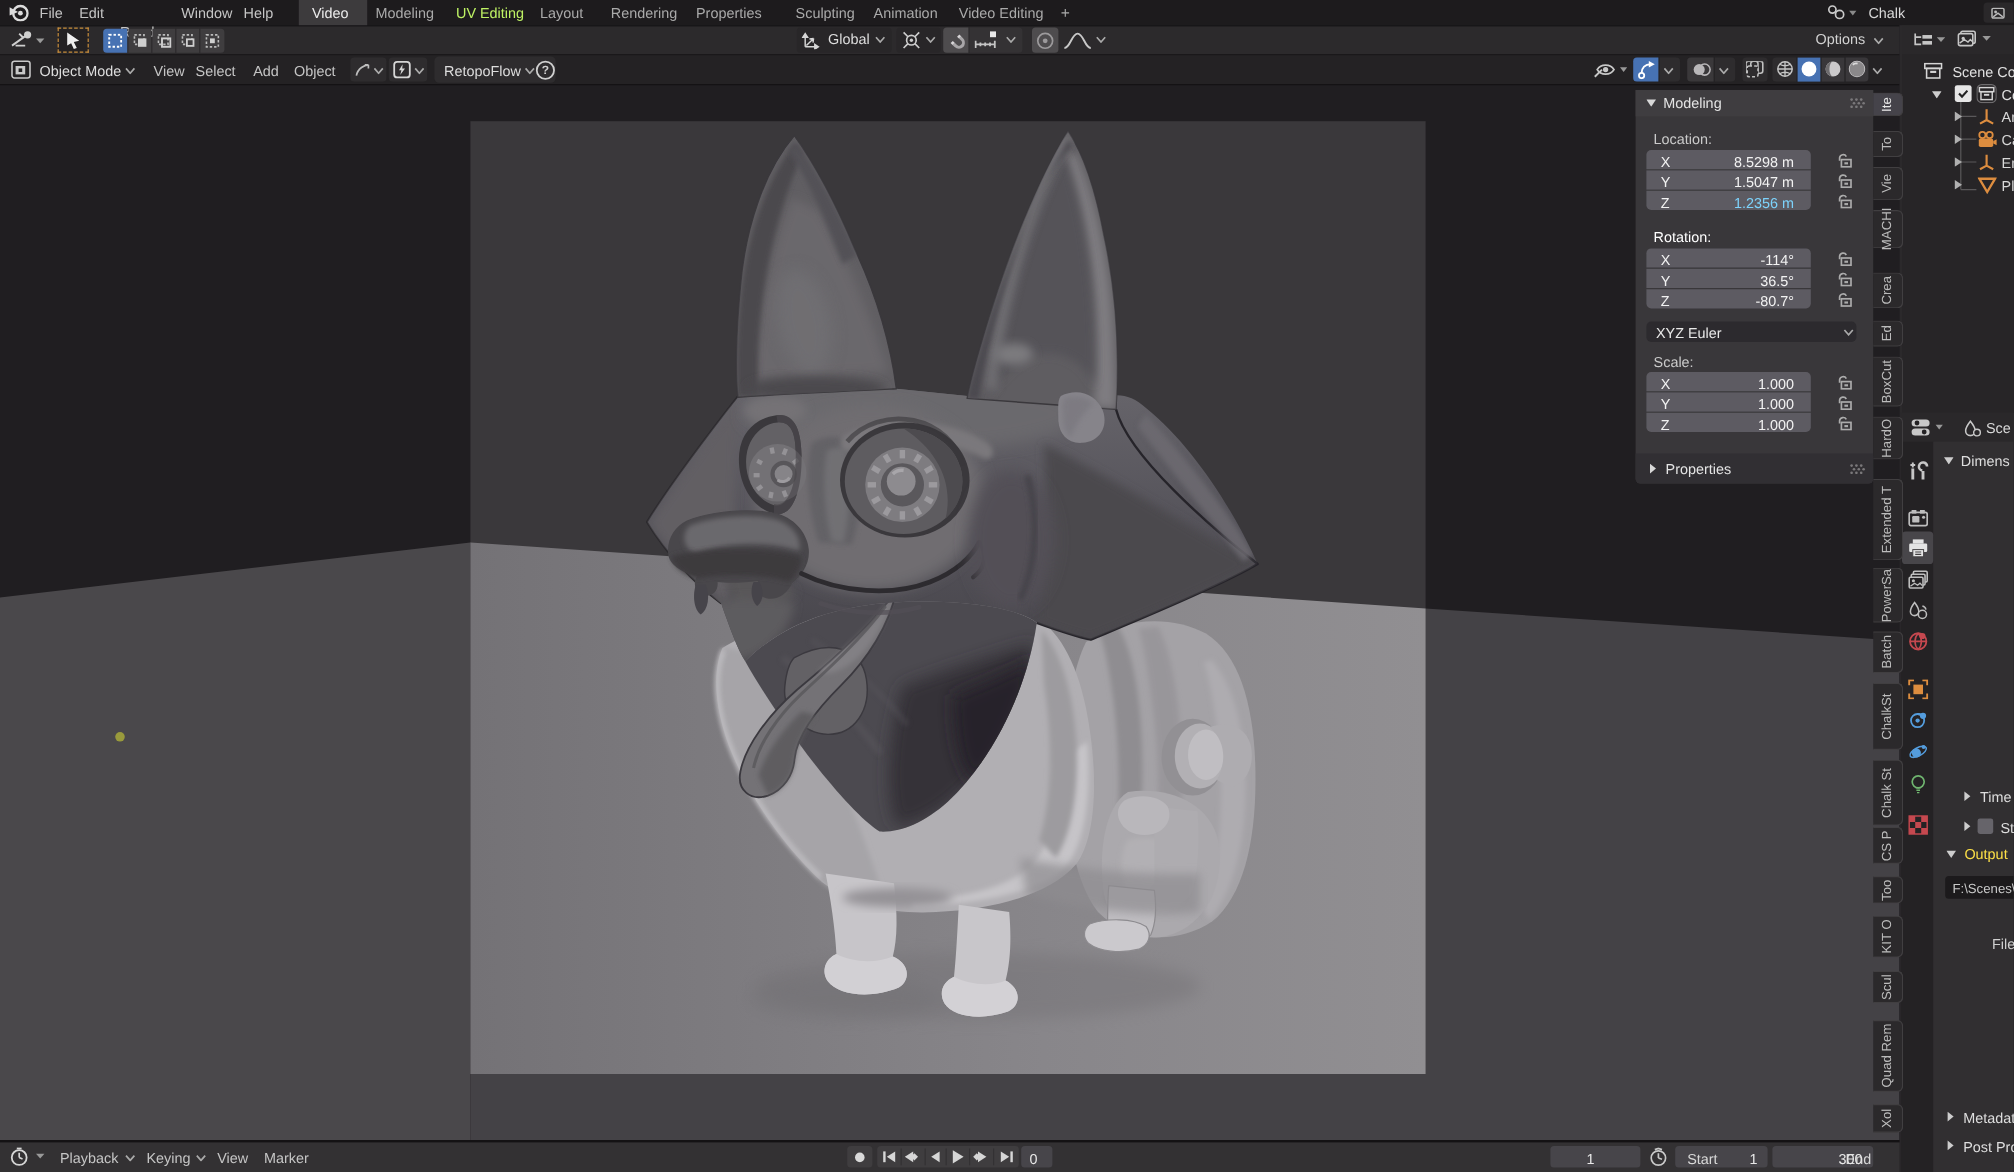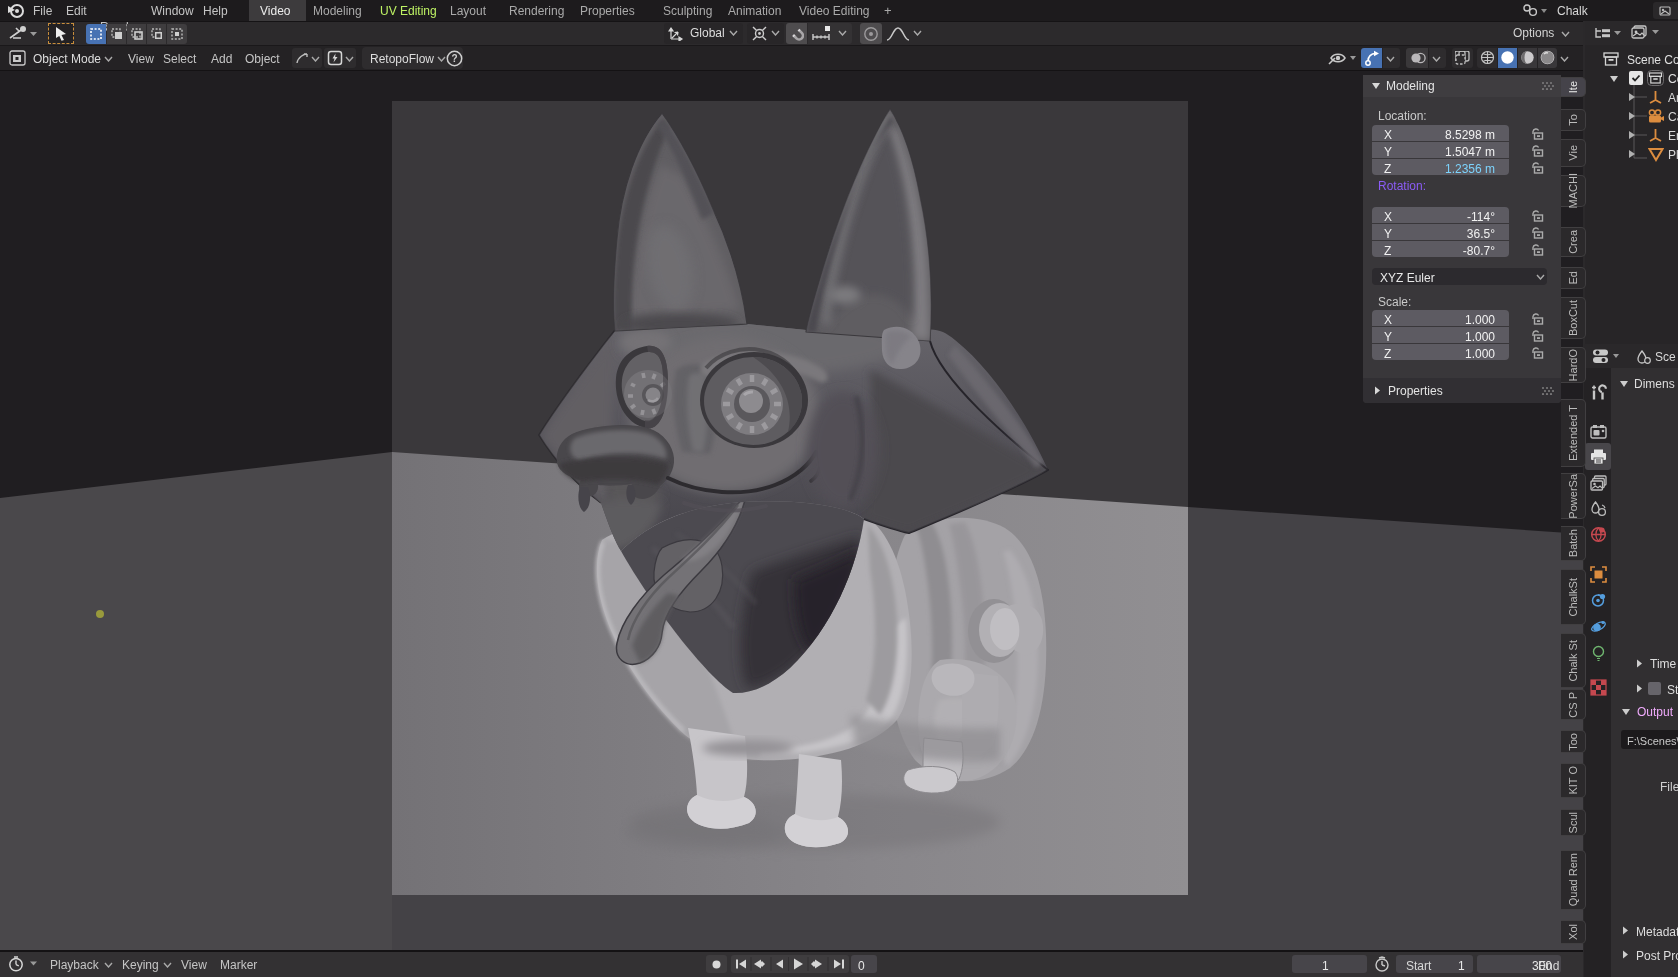--- a/index.html
+++ b/index.html
@@ -611,21 +611,21 @@
     </svg>
 <div class="txt" style="left:1650px;top:658px;color:#dedede">Time</div>
 <svg class="abs" style="left:1636px;top:684px" width="7" height="9" viewBox="0 0 7 9">
       <path d="M1,0.5 L6,4.5 L1,8.5 Z" fill="#cdcdcd"></path>
     </svg>
 <div class="abs" style="left:1648px;top:682px;width:13px;height:13px;background:#66646a;border-radius:2px"></div>
 <div class="txt" style="left:1667px;top:684px;color:#dedede">Ste</div>
 <svg class="abs" style="left:1622px;top:708px" width="8" height="7" viewBox="0 0 8 7">
       <path d="M0,1 L8,1 L4,7 Z" fill="#cdcdcd"></path>
     </svg>
-<div class="txt" style="left:1637px;top:706px;color:#f0abfc">Output</div>
+<div class="txt" style="left:1637px;top:706px;color:#fde047">Output</div>
 <div class="abs" style="left:1621px;top:730px;width:57px;height:19px;background:#1c1a1c;border-radius:3px 0 0 3px"></div>
 <div class="txt" style="left:1627px;top:736px;color:#c9c9c9;font-size:11px">F:\Scenes\</div>
 <div class="txt" style="left:1660px;top:781px;color:#d0d0d0">File</div>
 <svg class="abs" style="left:1622px;top:926px" width="7" height="9" viewBox="0 0 7 9">
       <path d="M1,0.5 L6,4.5 L1,8.5 Z" fill="#cdcdcd"></path>
     </svg>
 <div class="txt" style="left:1636px;top:926px;color:#dedede">Metadat</div>
 <svg class="abs" style="left:1622px;top:950px" width="7" height="9" viewBox="0 0 7 9">
       <path d="M1,0.5 L6,4.5 L1,8.5 Z" fill="#cdcdcd"></path>
     </svg>
@@ -654,21 +654,21 @@
 
 <div class="abs" style="left:1372px;top:125px;width:137px;height:16px;background:#5d5b62;border-radius:4px 4px 0 0"></div>
 <div class="abs" style="left:1372px;top:142px;width:137px;height:16px;background:#5d5b62"></div>
 <div class="abs" style="left:1372px;top:159px;width:137px;height:16px;background:#5d5b62;border-radius:0 0 4px 4px"></div>
 <div class="txt" style="left:1384px;top:129px;color:#f2f2f2">X</div>
 <div class="txt" style="right:183px;top:129px;color:#f2f2f2;position:absolute">8.5298 m</div>
 <div class="txt" style="left:1384px;top:146px;color:#f2f2f2">Y</div>
 <div class="txt" style="right:183px;top:146px;color:#f2f2f2;position:absolute">1.5047 m</div>
 <div class="txt" style="left:1384px;top:163px;color:#f2f2f2">Z</div>
 <div class="txt" style="right:183px;top:163px;color:#7dd3fc;position:absolute">1.2356 m</div>
-<div class="txt" style="left:1378px;top:180px;color:#8b5cf6">Rotation:</div>
+<div class="txt" style="left:1378px;top:192px;color:#ffffff">Rotation:</div>
 <div class="abs" style="left:1372px;top:207px;width:137px;height:16px;background:#5d5b62;border-radius:4px 4px 0 0"></div>
 <div class="abs" style="left:1372px;top:224px;width:137px;height:16px;background:#5d5b62"></div>
 <div class="abs" style="left:1372px;top:241px;width:137px;height:16px;background:#5d5b62;border-radius:0 0 4px 4px"></div>
 <div class="txt" style="left:1384px;top:211px;color:#f2f2f2">X</div>
 <div class="txt" style="right:183px;top:211px;color:#f2f2f2;position:absolute">-114°</div>
 <div class="txt" style="left:1384px;top:228px;color:#f2f2f2">Y</div>
 <div class="txt" style="right:183px;top:228px;color:#f2f2f2;position:absolute">36.5°</div>
 <div class="txt" style="left:1384px;top:245px;color:#f2f2f2">Z</div>
 <div class="txt" style="right:183px;top:245px;color:#f2f2f2;position:absolute">-80.7°</div>
 <div class="abs" style="left:1372px;top:268px;width:175px;height:17px;background:#2c2a2e;border-radius:4px"></div>

